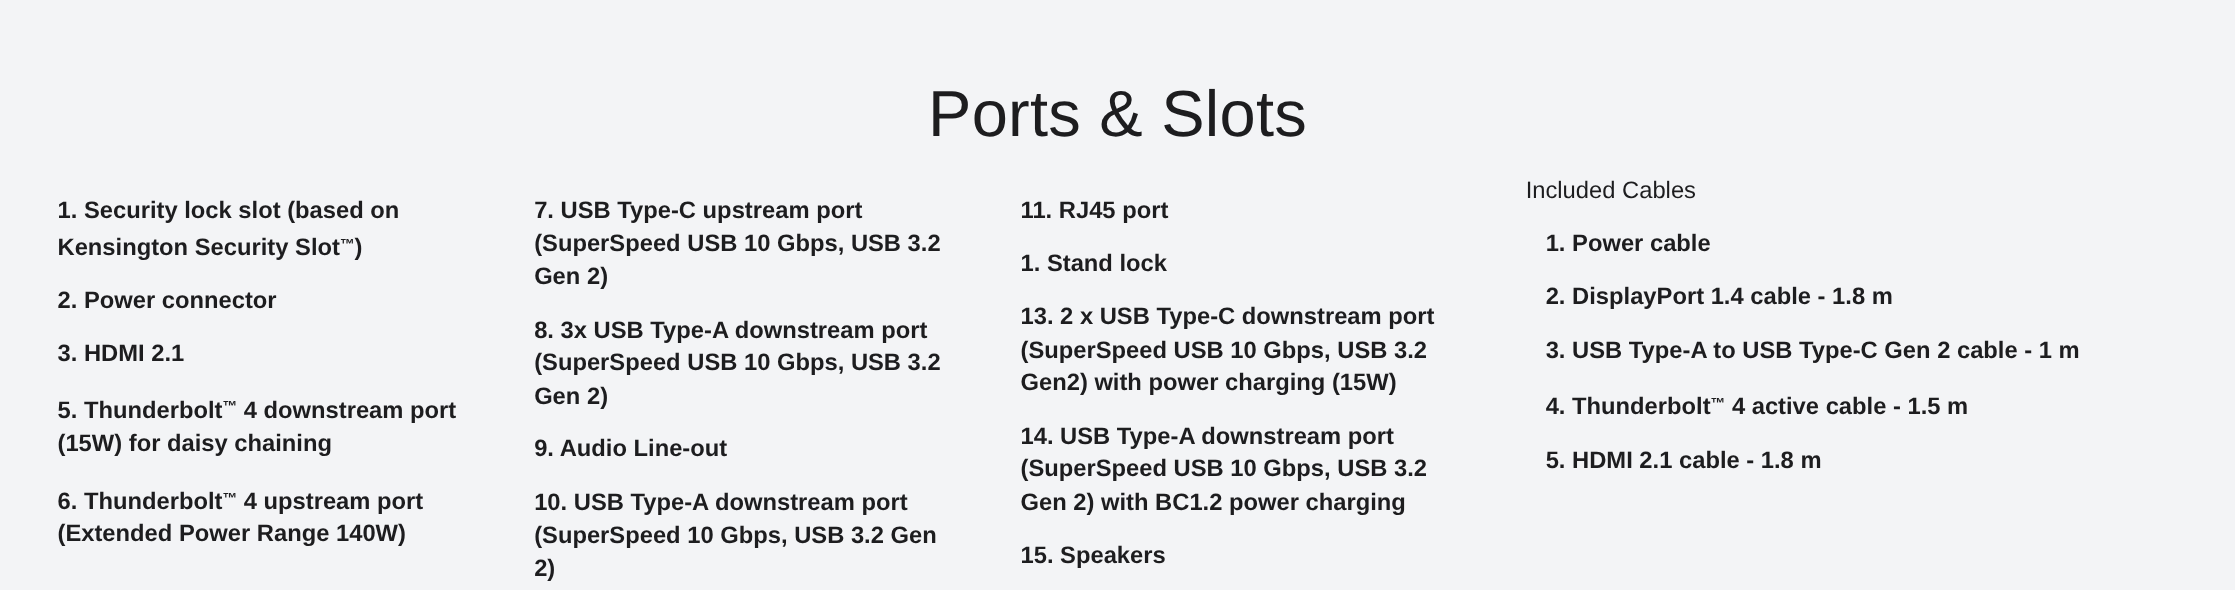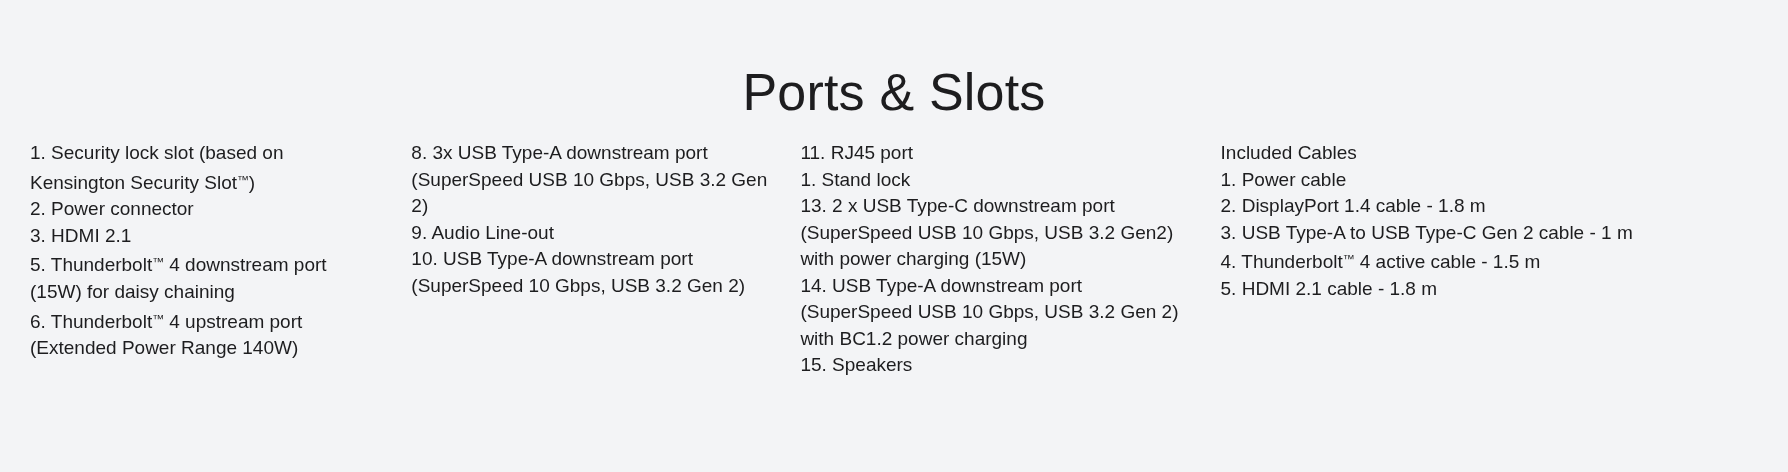--- a/index.html
+++ b/index.html
@@ -68,24 +68,24 @@
   }
 
   .item-list {
     list-style: none;
     margin: 0;
     padding: 0;
   }
 
   .item {
     font-size: 19px;
-    font-weight: 400;
+    font-weight: 700;
     line-height: 26.5px;
     color: #1d1d1f;
-    margin: 0;
+    margin: 16px;
     padding: 0;
   }
 
   .tm {
     font-size: 0.62em;
     vertical-align: 0.45em;
     letter-spacing: 0;
   }
 </style>
 </head>
@@ -102,20 +102,21 @@
         <li class="item">1. Security lock slot (based on Kensington Security Slot<span class="tm">™</span>)</li>
         <li class="item">2. Power connector</li>
         <li class="item">3. HDMI 2.1</li>
         <li class="item">5. Thunderbolt<span class="tm">™</span> 4 downstream port (15W) for daisy chaining</li>
         <li class="item">6. Thunderbolt<span class="tm">™</span> 4 upstream port (Extended Power Range 140W)</li>
       </ul>
     </div>
 
     <div class="column col-2">
       <ul class="item-list">
+        <li class="item">7. USB Type-C upstream port (SuperSpeed USB 10 Gbps, USB 3.2 Gen 2)</li>
         <li class="item">8. 3x USB Type-A downstream port (SuperSpeed USB 10 Gbps, USB 3.2 Gen 2)</li>
         <li class="item">9. Audio Line-out</li>
         <li class="item">10. USB Type-A downstream port (SuperSpeed 10 Gbps, USB 3.2 Gen 2)</li>
       </ul>
     </div>
 
     <div class="column col-3">
       <ul class="item-list">
         <li class="item">11. RJ45 port</li>
         <li class="item">1. Stand lock</li>

